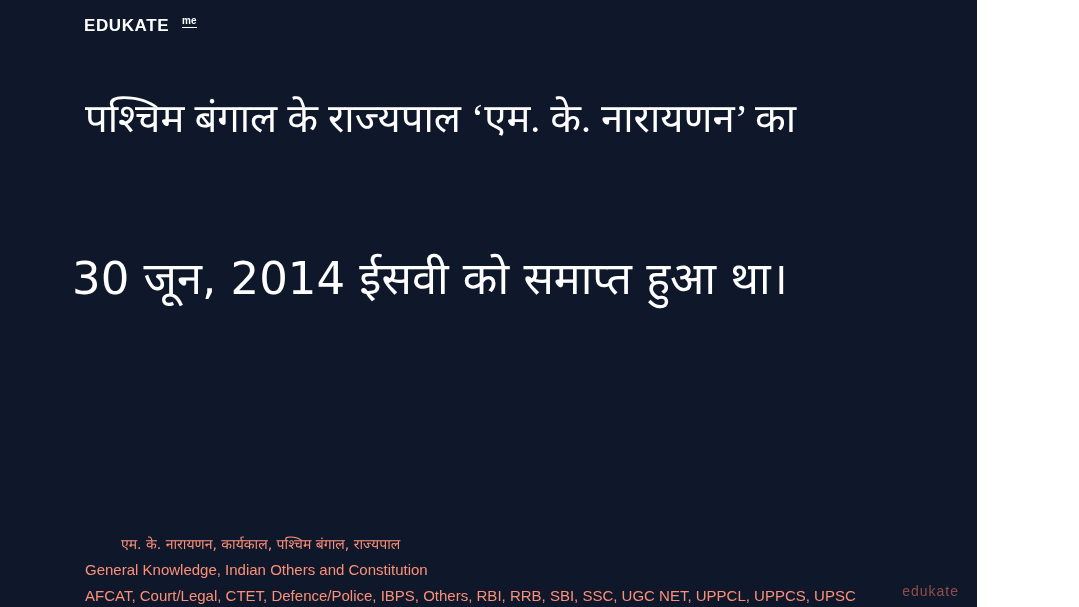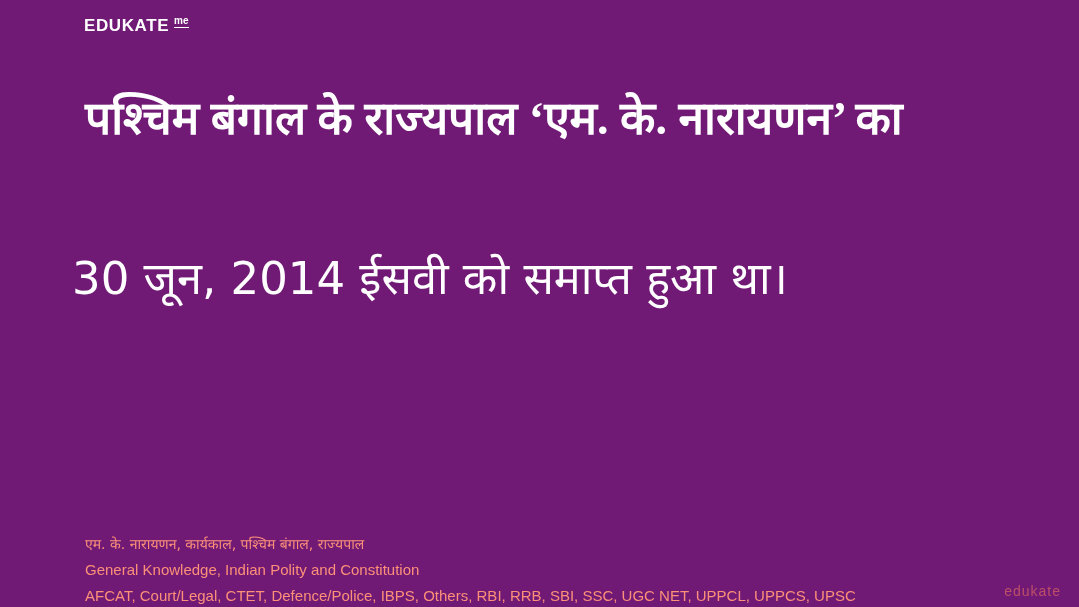--- a/index.html
+++ b/index.html
@@ -8,23 +8,23 @@
   }
   body {
     width: 1079px;
     height: 607px;
     overflow: hidden;
     font-family: "Liberation Sans", sans-serif;
   }
 
   #slide {
     position: relative;
-    width: 1079px;
+    width: 977px;
     height: 607px;
-    background: #701a75;
+    background: #0f172a;
     overflow: hidden;
   }
 
   
   #brand-logo {
     position: absolute;
     left: 84px;
     top: 17px;
     display: flex;
     align-items: flex-start;
@@ -38,37 +38,37 @@
     letter-spacing: 0.6px;
     color: #FFFFFF;
   }
   #brand-logo .logo-sup {
     font-family: "Liberation Sans", sans-serif;
     font-weight: bold;
     font-size: 10px;
     color: #FFFFFF;
     border-bottom: 1.5px solid #FFFFFF;
     line-height: 1;
-    margin-left: 5px;
+    margin-left: 13px;
     padding-bottom: 1px;
     position: relative;
     top: -1px;
   }
 
   
   #question-block {
     position: absolute;
     left: 85px;
     top: 92px;
     width: 900px;
   }
   #question-block .q-line {
     font-family: "Liberation Serif", "DejaVu Serif", serif;
-    font-weight: bold;
-    font-size: 46px;
+    font-weight: normal;
+    font-size: 40px;
     line-height: 53px;
     color: #FFFFFF;
     white-space: nowrap;
   }
 
   
   #answer-block {
     position: absolute;
     left: 72px;
     top: 248px;
@@ -93,20 +93,21 @@
   #footer-block .f-line {
     font-family: "Liberation Sans", "DejaVu Sans", sans-serif;
     font-size: 15px;
     line-height: 26px;
     color: #FC9079;
     white-space: nowrap;
   }
   #footer-block .f-line.f-hindi {
     font-family: "DejaVu Sans", "Liberation Sans", sans-serif;
     font-size: 14px;
+    margin-left: 36px;
   }
 
   
   #watermark {
     position: absolute;
     right: 18px;
     bottom: 8px;
     font-family: "Liberation Sans", sans-serif;
     font-size: 14px;
     letter-spacing: 1px;
@@ -128,19 +129,19 @@
   <div id="question-block">
     <div class="q-line">पश्चिम बंगाल के राज्यपाल ‘एम. के. नारायणन’ का</div>
   </div>
 
   <div id="answer-block">
     <div class="a-line">30 जून, 2014 ईसवी को समाप्त हुआ था।</div>
   </div>
 
   <div id="footer-block">
     <div class="f-line f-hindi">एम. के. नारायणन, कार्यकाल, पश्चिम बंगाल, राज्यपाल</div>
-    <div class="f-line">General Knowledge, Indian Polity and Constitution</div>
+    <div class="f-line">General Knowledge, Indian Others and Constitution</div>
     <div class="f-line">AFCAT, Court/Legal, CTET, Defence/Police, IBPS, Others, RBI, RRB, SBI, SSC, UGC NET, UPPCL, UPPCS, UPSC</div>
   </div>
 
   <div id="watermark">edukate</div>
 
 </div>
 
 </body></html>

